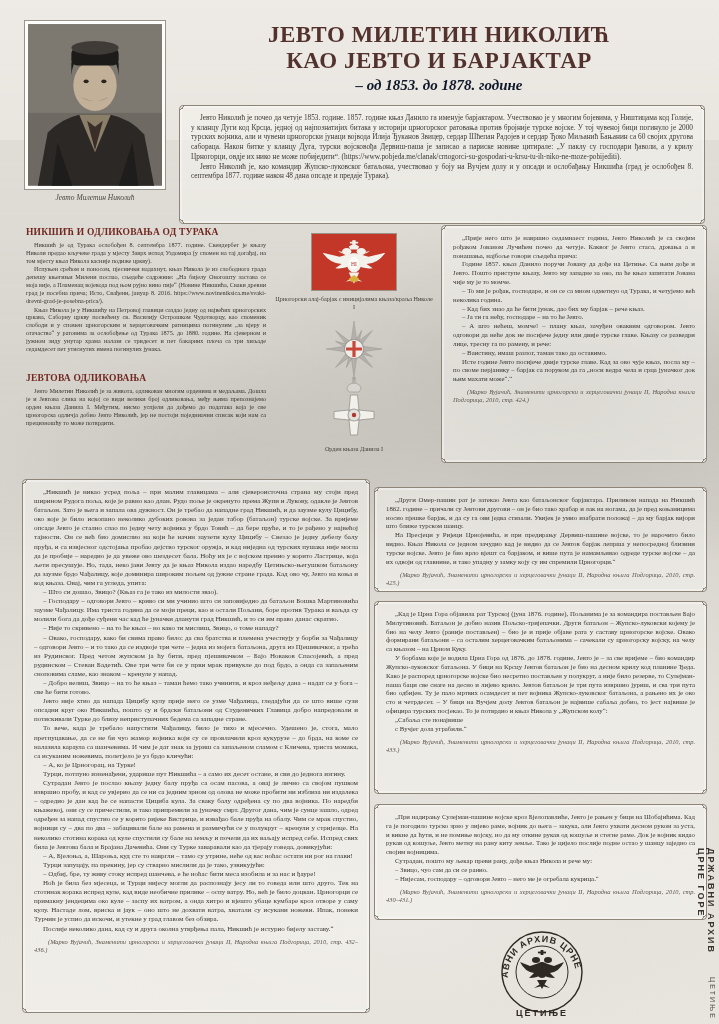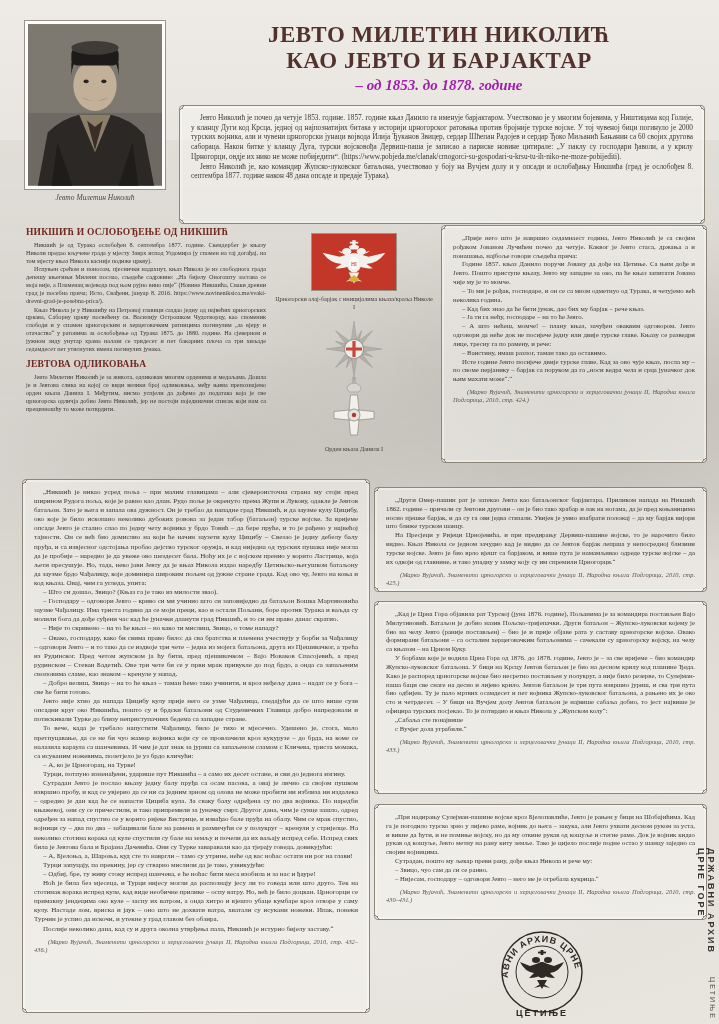--- a/index.html
+++ b/index.html
@@ -25,29 +25,29 @@
           radial-gradient(circle at 100% 100%, rgba(0,0,0,0) 0 4px, #8d8577 4px 5px, rgba(0,0,0,0) 5px) bottom right/11px 11px no-repeat;}
 
   .portrait{position:absolute;left:24px;top:20px;width:142px;height:170px;border:1px solid #9a938a;
             background:#fdfdfb;padding:3px;box-sizing:border-box;}
   .portrait svg{width:100%;height:100%;display:block;}
   .portrait-caption{position:absolute;left:20px;top:193px;width:150px;text-align:center;
             font-style:italic;font-size:7.5px;color:#4a453f;}
 
   .title-block{position:absolute;left:172px;top:22px;width:534px;text-align:center;line-height:1.12;}
   .title-line{font-weight:bold;font-size:23px;color:#53322e;letter-spacing:.5px;}
-  .subtitle{font-style:italic;font-weight:bold;font-size:15px;color:#a21caf;margin-top:3px;}
+  .subtitle{font-style:italic;font-weight:bold;font-size:15px;color:#0f172a;margin-top:3px;}
 
   .intro-box{left:179px;top:105px;width:526px;height:119px;padding:7px 11px;box-sizing:border-box;
              font-size:7.3px;line-height:1.33;text-align:justify;overflow:hidden;}
   .intro-box p{margin:0;text-indent:9px;}
 
   .col-left{position:absolute;left:26px;top:227px;width:240px;height:252px;overflow:hidden;}
   .sec-head{font-weight:bold;font-size:9.5px;color:#712820;margin:0 0 4px 0;letter-spacing:.2px;}
-  .sec-head.second{margin-top:7px;}
+  .sec-head.second{margin-top:21px;}
   .col-left p{margin:0 0 1px 0;font-size:6.2px;line-height:1.26;text-align:justify;text-indent:8px;}
 
   .col-mid{position:absolute;left:274px;top:233px;width:160px;text-align:center;}
   .flag-wrap{width:80px;margin:0 auto;border:1px solid #9b9288;background:#c23728;padding:2px;}
   .flag-wrap svg{display:block;width:100%;height:52px;}
   .caption{font-size:6.2px;line-height:1.25;color:#45403a;margin-top:4px;}
   .medal-wrap{margin:8px auto 0 auto;width:70px;}
   .medal-wrap svg{display:block;width:70px;height:122px;margin:0 auto;}
 
   .quote{box-sizing:border-box;padding:8px 11px 6px 11px;font-size:6.8px;line-height:1.3;
@@ -105,21 +105,21 @@
 
   <div class="fancy intro-box">
     <i class="corners"></i>
     <div>
         <p>Јевто Николић је почео да четује 1853. године. 1857. године књаз Данило га именује барјактаром. Учествовао је у многим бојевима, у Ништицама код Голије, у кланцу Дуги код Крсца, једној од најпознатијих битака у историји црногорског ратовања против бројније турске војске. У тој чувеној бици погинуло је 2000 турских војника, али и чувени црногорски јунаци војвода Илија Ђуканов Звицер, сердар Шћепан Радојев и сердар Ђоко Миљанић Бањанин са 60 својих другова сабораца. Након битке у кланцу Дуга, турски војсковођа Дервиш-паша је записао а париске новине цитирале: „У паклу су господари ђаволи, а у крилу Црногорци, овдје их нико не може побиједити“. (https://www.pobjeda.me/clanak/crnogorci-su-gospodari-u-krsu-tu-ih-niko-ne-moze-pobijediti).</p>
         <p>Јевто Николић је, као командир Жупско-луковског батаљона, учествовао у боју на Вучјем долу и у опсади и ослобађању Никшића (град је ослобођен 8. септембра 1877. године након 48 дана опсаде и предаје Турака).</p>
       </div>
   </div>
 
   <div class="col-left">
-    <h2 class="sec-head">НИКШИЋ И ОСЛОБОЂЕЊЕ ОД НИКШИЋ</h2>
+    <h2 class="sec-head">НИКШИЋ И ОДЛИКОВАЊА ОД ТУРАКА</h2>
     <div>
         <p>Никшић је од Турака ослобођен 8. септембра 1877. године. Скендербег је књазу Николи предао кључеве града у мјесту Заврх испод Уздомира (у спомен на тај догађај, на том мјесту књаз Никола касније подиже цркву).</p>
         <p>Испуњен срећом и поносом, пјеснички надахнут, књаз Никола је из слободнога града депешу књегињи Милени послао, сљедеће садржине: „На бијелу Оногошту застава се моја вије, а Пламенац војевода под њом рујно вино пије“ (Новине Никшића, Сваки древни град је посебна прича; Исто, Свађени, јануар 8. 2016. https://www.novineniksica.me/svaki-drevni-grad-je-posebna-prica/).</p>
         <p>Књаз Никола је у Никшићу на Петровој главици саздао једну од највећих црногорских цркава, Саборну цркву посвећену св. Василију Острошком Чудотворцу, као споменик слободи и у спомен црногорским и херцеговачким ратницима погинулим „за вјеру и отачаство“ у ратовима за ослобођење од Турака 1875. до 1880. године. На сјеверном и јужном зиду унутар храма налази се тридесет и пет бакарних плоча са три хиљаде седамдесет пет утиснутих имена погинулих јунака.</p>
       </div>
     <h2 class="sec-head second">ЈЕВТОВА ОДЛИКОВАЊА</h2>
     <div>
         <p>Јевто Милетин Николић је за живота, одликован многим орденима и медаљама. Дошла је и Јевтова слика на којој се види велики број одликовања, међу њима препознајемо орден књаза Данила I. Међутим, нисмо успјели да дођемо до података која је све црногорска одличја добио Јевто Николић, јер не постоји поједниачни списак који нам са прецизношћу то може потврдити.</p>
       </div>
   </div>

